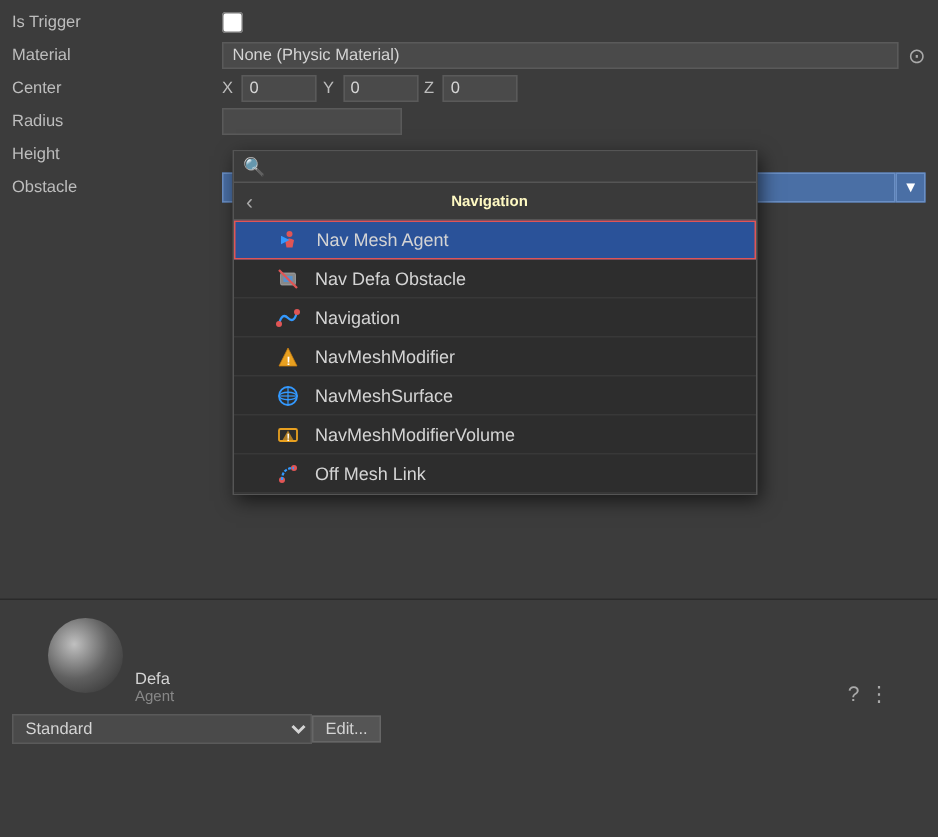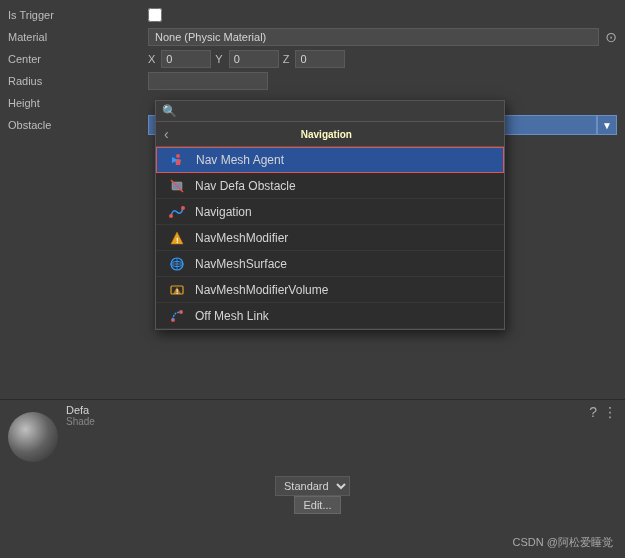--- a/index.html
+++ b/index.html
@@ -158,21 +158,21 @@
       margin-right: 20px;
     }
 
     .dropdown-items {
       background: #2d2d2d;
     }
 
     .dropdown-item {
       display: flex;
       align-items: center;
-      padding: 5px 11px;
+      padding: 5px 26px;
       cursor: pointer;
       height: 26px;
       border-bottom: 1px solid #383838;
     }
 
     .dropdown-item.selected {
       background: #2a5299;
       border: 1px solid #e05555;
     }
 
@@ -227,41 +227,40 @@
       color: #aaa;
       font-size: 14px;
       cursor: pointer;
     }
 
     .material-bottom-row {
       display: flex;
       align-items: center;
       padding: 2px 8px;
       height: 24px;
-      flex-direction: column;
     }
 
     .material-dropdown {
       background: #4a4a4a;
       border: 1px solid #5a5a5a;
       color: #d4d4d4;
       font-size: 11px;
       padding: 2px 4px;
       flex: 1;
       max-width: 200px;
     }
 
     .edit-button {
       background: #555;
       border: 1px solid #666;
       color: #d4d4d4;
       font-size: 11px;
       padding: 2px 8px;
       cursor: pointer;
-      margin-left: 10px;
+      margin-left: 0;
     }
 
     
     .watermark {
       position: absolute;
       bottom: 8px;
       right: 12px;
       color: #aaa;
       font-size: 11px;
     }
@@ -448,34 +447,33 @@
             <path d="M4 12 Q4 4 12 4" stroke="#3399ff" stroke-width="1.5" fill="none" stroke-dasharray="2,1"></path>
           </svg>
         </span>
         <span class="item-label">Off Mesh Link</span>
       </div>
 
     </div>
   </div>
 
   <div style="position: absolute; bottom: 60px; left: 0; right: 0; background: #3c3c3c; border-top: 1px solid #2a2a2a;">
-    <div style="display: flex; align-items: flex-start; padding: 4px 0;">
+    <div style="display: flex; align-items: flex-end; padding: 4px 24px;">
       <div class="sphere-preview"></div>
       <div class="material-info">
         <span class="material-name-label">Defa</span>
-        <span class="material-sub">Shade</span>
+        <span class="material-sub">Agent</span>
       </div>
       <div style="display: flex; align-items: center; gap: 6px; margin-right: 8px;">
         <span class="help-icon">?</span>
         <span class="more-icon">⋮</span>
       </div>
     </div>
     <div class="material-bottom-row">
       <select class="material-dropdown">
         <option>Standard</option>
       </select>
       <button class="edit-button">Edit...</button>
     </div>
   </div>
 
-  <div class="watermark">CSDN @阿松爱睡觉</div>
 
 </div>
 
 </body></html>

